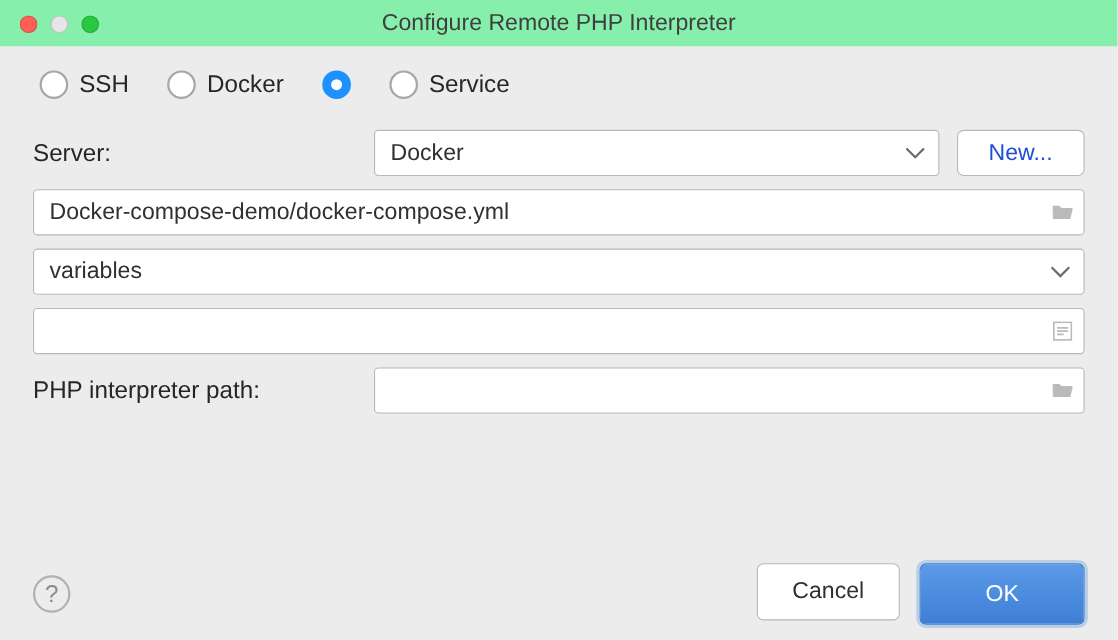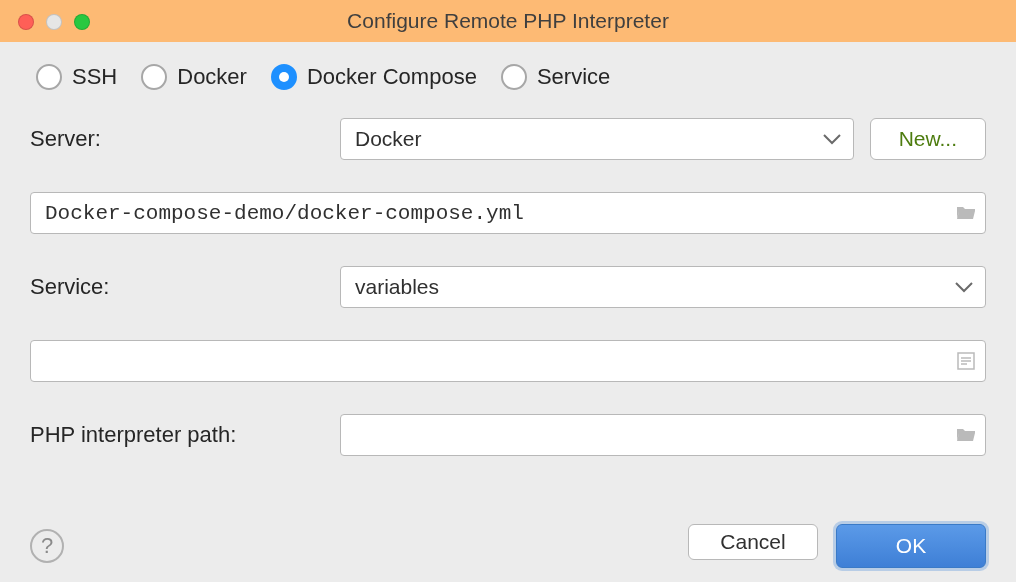--- a/index.html
+++ b/index.html
@@ -16,21 +16,21 @@
       background: #ececec;
       display: flex;
       flex-direction: column;
     }
     .titlebar {
       height: 42px;
       display: flex;
       align-items: center;
       padding: 12px 14px;
       position: relative;
-      background: #fdba74;
+      background: #86efac;
     }
     .traffic-lights {
       display: flex;
       gap: 12px;
       position: absolute;
       left: 18px;
       top: 14px;
     }
     .traffic-light {
       width: 16px;
@@ -50,21 +50,21 @@
     }
     .content {
       flex: 1;
       padding: 22px 30px 14px 30px;
       display: flex;
       flex-direction: column;
     }
     .radio-row {
       display: flex;
       align-items: center;
-      gap: 24px;
+      gap: 35px;
       margin-bottom: 28px;
       margin-left: 6px;
     }
     .radio-option {
       display: flex;
       align-items: center;
       gap: 10px;
       font-size: 22px;
       color: #262626;
       cursor: pointer;
@@ -86,21 +86,21 @@
     }
     .radio-dot {
       width: 10px;
       height: 10px;
       border-radius: 50%;
       background: #fff;
     }
     .form-row {
       display: flex;
       align-items: center;
-      margin-bottom: 32px;
+      margin-bottom: 12px;
     }
     .form-label {
       width: 310px;
       font-size: 22px;
       color: #262626;
       flex-shrink: 0;
     }
     .form-field {
       flex: 1;
       display: flex;
@@ -136,21 +136,20 @@
       height: 42px;
       border: 1px solid #b8b8b8;
       border-radius: 4px;
       background: #fff;
       font-size: 21px;
       padding: 0 44px 0 14px;
       color: #303030;
       display: flex;
       align-items: center;
       position: relative;
-      font-family: Liberation Mono, monospace;
     }
     .trailing-icon {
       position: absolute;
       right: 8px;
       top: 50%;
       transform: translateY(-50%);
       width: 22px;
       height: 22px;
       cursor: pointer;
       color: #b5b5b5;
@@ -158,21 +157,21 @@
       align-items: center;
       justify-content: center;
     }
     .btn {
       height: 42px;
       border: 1px solid #b8b8b8;
       border-radius: 6px;
       background: #fff;
       font-size: 21px;
       padding: 0 28px;
-      color: #4d7c0f;
+      color: #1d4ed8;
       cursor: pointer;
       display: flex;
       align-items: center;
       justify-content: center;
     }
     .footer {
       margin-top: auto;
       display: flex;
       align-items: center;
       padding-top: 16px;
@@ -186,35 +185,35 @@
       background: transparent;
       display: flex;
       align-items: center;
       justify-content: center;
       font-size: 22px;
       cursor: pointer;
     }
     .footer-spacer { flex: 1; }
     .footer-buttons { display: flex; gap: 18px; }
     .btn-primary {
-      height: 44px;
+      height: 56px;
       min-width: 150px;
       border-radius: 6px;
       border: 1px solid #3a7ac7;
       background: linear-gradient(#5b9ae8, #3e7fd6);
       color: #fff;
       font-size: 21px;
       cursor: pointer;
       box-shadow: 0 0 0 3px rgba(88,150,222,0.35);
       display: flex;
       align-items: center;
       justify-content: center;
     }
     .btn-secondary {
-      height: 36px;
+      height: 52px;
       min-width: 130px;
       border-radius: 6px;
       border: 1px solid #b8b8b8;
       background: #fff;
       color: #303030;
       font-size: 21px;
       cursor: pointer;
       display: flex;
       align-items: center;
       justify-content: center;
@@ -251,21 +250,20 @@
         <span>SSH</span>
       </div>
       <div class="radio-option">
         <div class="radio-circle"></div>
         <span>Docker</span>
       </div>
       <div class="radio-option">
         <div class="radio-circle selected">
           <div class="radio-dot"></div>
         </div>
-        <span>Docker Compose</span>
       </div>
       <div class="radio-option">
         <div class="radio-circle"></div>
         <span>Service</span>
       </div>
     </div>
 
     <div class="form-row">
       <div class="form-label">Server:</div>
       <div class="form-field">
@@ -288,21 +286,20 @@
           <span class="trailing-icon">
             <svg width="22" height="18" viewBox="0 0 22 18">
                 <path d="M2 3 h6 l2 2 h10 v2 H4 L2 14 V3 z M4 7 h16 l-2 8 H2 z" fill="#bababa"></path>
               </svg>
           </span>
         </div>
       </div>
     </div>
 
     <div class="form-row">
-      <div class="form-label">Service:</div>
       <div class="form-field">
         <div class="select">
           <span>variables</span>
           <span class="chevron">
             <svg width="18" height="12" viewBox="0 0 18 12">
                 <path d="M1 2 L9 10 L17 2" stroke="#6a6a6a" stroke-width="2" fill="none"></path>
               </svg>
           </span>
         </div>
       </div>

